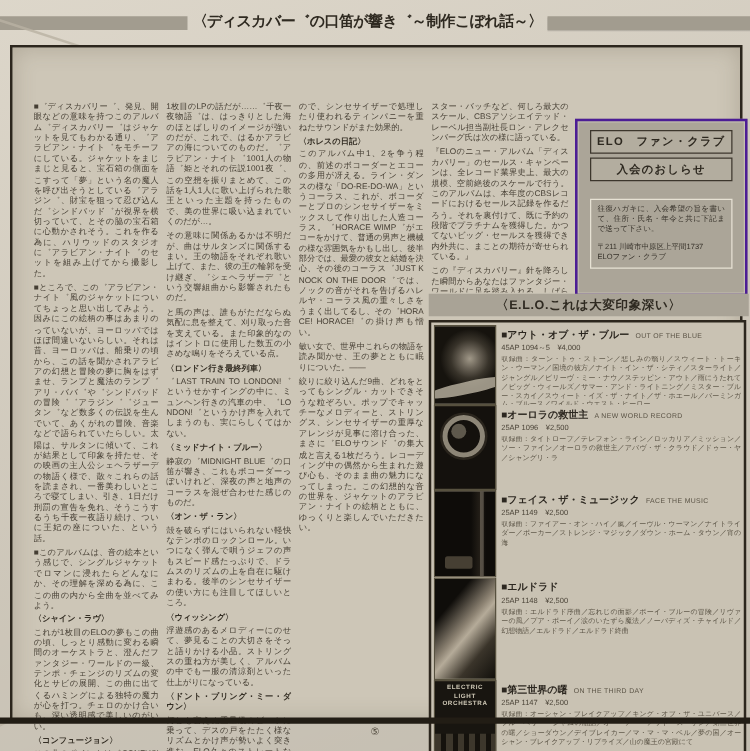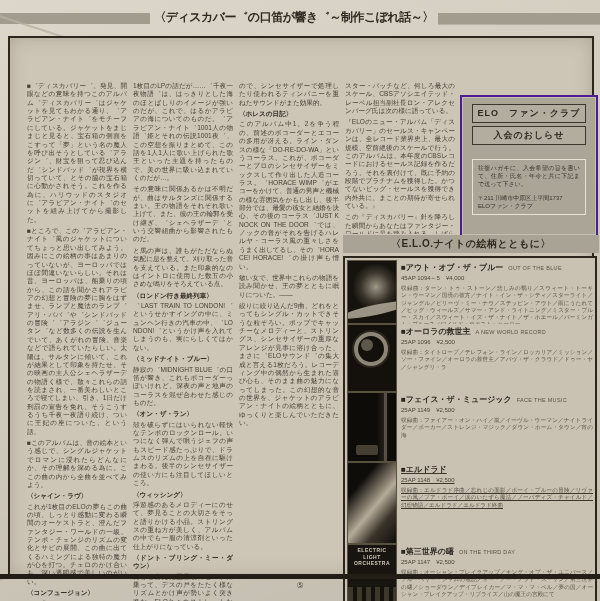--- a/index.html
+++ b/index.html
@@ -158,21 +158,21 @@
     <div class="fc-label">入会のおしらせ</div>
     <div id="fc-notice-box">
       <div>往復ハガキに、入会希望の旨を書いて、住所・氏名・年令と共に下記まで送って下さい。</div>
       <div class="fc-address">
         <div>〒211 川崎市中原区上平間1737</div>
         <div>ELOファン・クラブ</div>
       </div>
     </div>
   </div>
 
-  <div id="disc-header">〈E.L.O.ナイトの絵柄とともに〉</div>
+  <div id="disc-header">〈E.L.O.これは大変印象深い〉</div>
   <div id="disc-panel">
       <div class="disc-row" style="height: 64px;">
         <div class="thumb t1"></div>
         <div class="disc-info">
           <div class="disc-title">■アウト・オブ・ザ・ブルー<span class="disc-en">OUT OF THE BLUE</span></div>
           <div class="disc-cat">45AP 1094～5　¥4,000</div>
           <div class="disc-tracks" style="max-height: 40px;">収録曲：ターン・トゥ・ストーン／悲しみの翳り／スウィート・トーキン・ウーマン／国境の彼方／ナイト・イン・ザ・シティ／スターライト／ジャングル／ビリーヴ・ミー・ナウ／ステッピン・アウト／雨にうたれて／ビッグ・ウィールズ／サマー・アンド・ライトニング／ミスター・ブルー・スカイ／スウィート・イズ・ザ・ナイト／ザ・ホエール／バーミンガム・ブルース／ワイルド・ウエスト・ヒーロー</div>
         </div>
       </div>
       <div class="disc-row" style="height: 68px;">
@@ -184,21 +184,21 @@
         </div>
       </div>
       <div class="disc-row" style="height: 70px;">
         <div class="thumb t3"></div>
         <div class="disc-info">
           <div class="disc-title">■フェイス・ザ・ミュージック<span class="disc-en">FACE THE MUSIC</span></div>
           <div class="disc-cat">25AP 1149　¥2,500</div>
           <div class="disc-tracks" style="max-height: 46px;">収録曲：ファイアー・オン・ハイ／嵐／イーヴル・ウーマン／ナイトライダー／ポーカー／ストレンジ・マジック／ダウン・ホーム・タウン／宵の海</div>
         </div>
       </div>
-      <div class="disc-row" style="height: 82px; text-decoration: underline;">
+      <div class="disc-row" style="height: 82px;">
         <div class="thumb t4"></div>
         <div class="disc-info">
           <div class="disc-title">■エルドラド<span class="disc-en"></span></div>
           <div class="disc-cat">25AP 1148　¥2,500</div>
           <div class="disc-tracks" style="max-height: 58px;">収録曲：エルドラド序曲／忘れじの面影／ボーイ・ブルーの冒険／リヴァーの風／プア・ボーイ／涙のいたずら魔法／ノーバディズ・チャイルド／幻想物語／エルドラド／エルドラド終曲</div>
         </div>
       </div>
       <div class="disc-row" style="height: 62px;">
         <div class="thumb t5">
           <div class="t5-text">ELECTRIC LIGHT ORCHESTRA</div>

